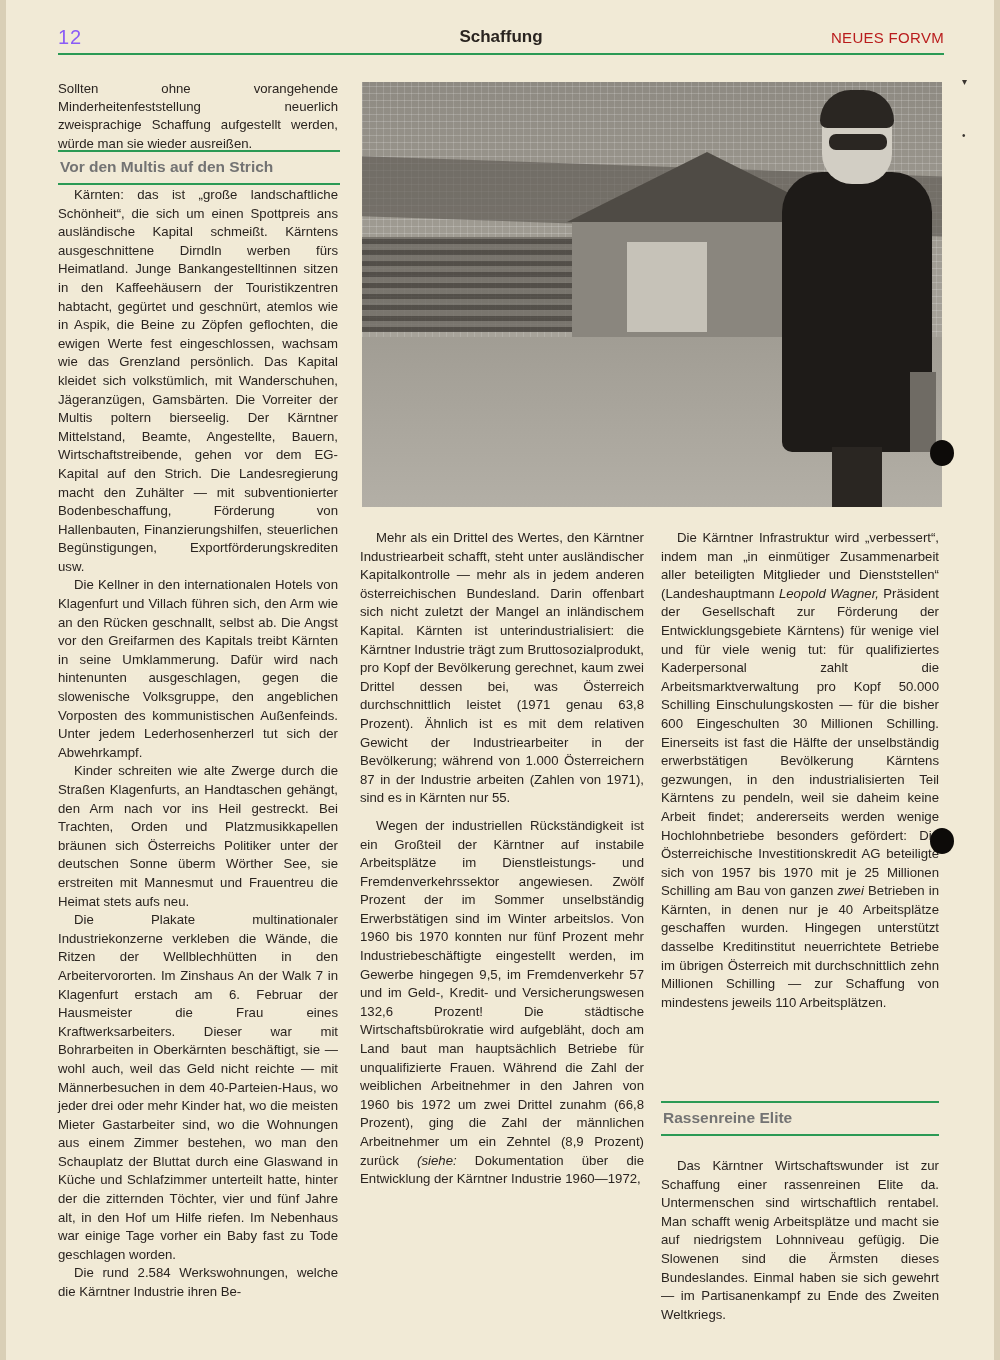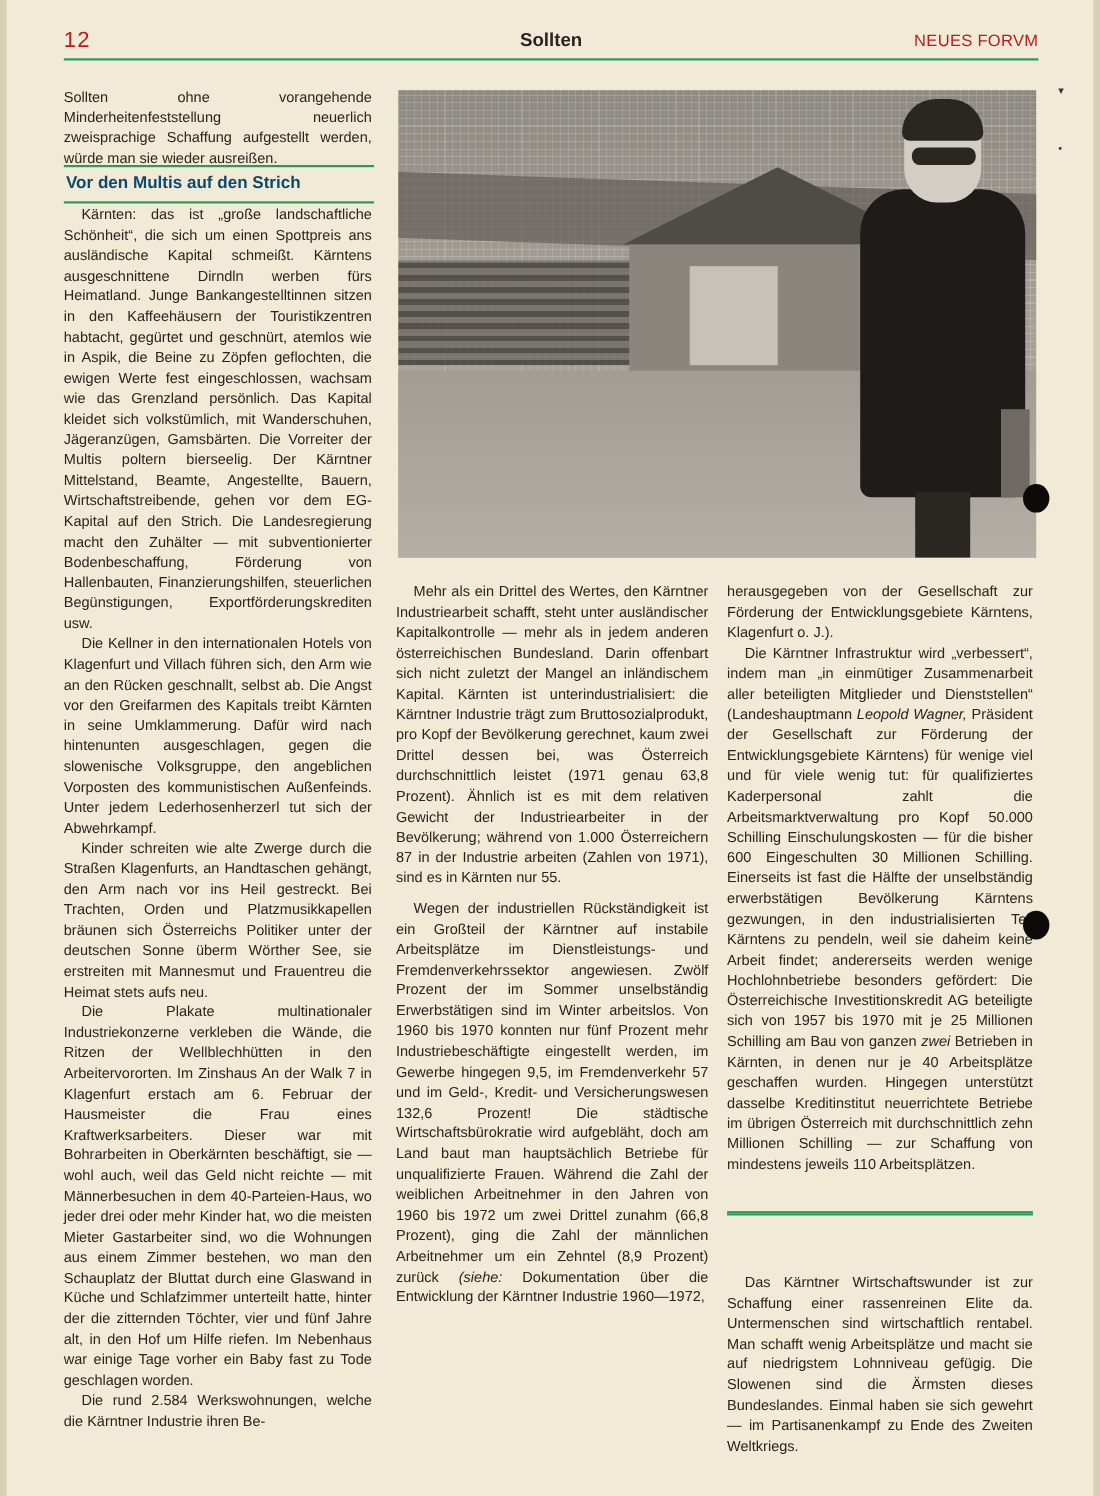--- a/index.html
+++ b/index.html
@@ -6,36 +6,36 @@
   body {
     width: 1000px; height: 1360px;
     background: #f1ead6;
     position: relative; overflow: hidden;
     font-family: "Liberation Sans", sans-serif;
     color: #2a2420;
   }
   .page-edge-left { position:absolute; left:0; top:0; width:6px; height:1360px; background:#d9cfb6; }
   .page-edge-right { position:absolute; right:0; top:0; width:6px; height:1360px; background:#d9cfb6; }
   .header { position:absolute; left:58px; top:24px; width:886px; height:28px; }
-  .page-num { position:absolute; left:0; top:2px; font-size:20px; letter-spacing:1px; color:#b91c1c; }
+  .page-num { position:absolute; left:0; top:2px; font-size:20px; letter-spacing:1px; color:#8b5cf6; }
   .section-title { position:absolute; left:0; right:0; top:3px; text-align:center; font-size:17px; font-weight:bold; color:#2a2420; }
   .magazine { position:absolute; right:0; top:5px; font-size:15px; color:#b91c1c; letter-spacing:0.3px; }
   .header-rule { position:absolute; left:58px; top:53px; width:886px; height:2px; background:#2b9a55; }
 
   .col { position:absolute; font-size:13.2px; line-height:18.6px; text-align:justify; }
   .col p { margin:0; text-indent:16px; hyphens:manual; }
   .col p.noindent { text-indent:0; }
   .col-left { left:58px; width:280px; }
   .col-mid { left:360px; width:284px; top:529px; }
   .col-right { left:661px; width:278px; top:529px; }
 
   .lead { position:absolute; left:58px; top:80px; width:280px; font-size:13.2px; line-height:18.2px; text-align:justify; }
   .heading-box { position:absolute; width:282px; }
   .heading-box .rule { height:2px; background:#2b9a55; }
-  .heading-box .h { color:#0c4a6e; font-weight:bold; font-size:15.5px; padding:6px 0 7px 2px; }
+  .heading-box .h { color:#737373; font-weight:bold; font-size:15.5px; padding:6px 0 7px 2px; }
 
   .photo {
     position:absolute; left:362px; top:82px; width:580px; height:425px;
     background:
       repeating-linear-gradient(0deg, rgba(255,255,255,0.18) 0 1px, transparent 1px 7px),
       repeating-linear-gradient(90deg, rgba(255,255,255,0.14) 0 1px, transparent 1px 7px),
       linear-gradient(180deg, #8e8a82 0%, #9d9990 30%, #a7a39a 60%, #aaa69c 100%);
     overflow:hidden;
   }
   .photo .hill { position:absolute; left:0; top:85px; width:620px; height:60px; background:#5d5953; transform:skewY(2deg); opacity:0.65; }
@@ -56,21 +56,21 @@
   em { font-style:italic; }
 </style>
 </head>
 <body>
 
 <div class="page-edge-left"></div>
 <div class="page-edge-right"></div>
 
 <div class="header">
   <span class="page-num">12</span>
-  <div class="section-title">Sollten</div>
+  <div class="section-title">Schaffung</div>
   <span class="magazine">NEUES FORVM</span>
 </div>
 <div class="header-rule"></div>
 
 <div class="lead">Sollten ohne vorangehende Minderheitenfeststellung neuerlich zweisprachige Schaffung aufgestellt werden, würde man sie wieder ausreißen.</div>
 
 <div class="heading-box" style="left:58px; top:150px;">
   <div class="rule"></div>
   <div class="h">Vor den Multis auf den Strich</div>
   <div class="rule"></div>
@@ -98,26 +98,26 @@
   <div class="legs"></div>
   <div class="bag"></div>
 </div>
 
 <div class="col col-mid">
   <p>Mehr als ein Drittel des Wertes, den Kärntner Industriearbeit schafft, steht unter ausländischer Kapitalkontrolle — mehr als in jedem anderen österreichischen Bundesland. Darin offenbart sich nicht zuletzt der Mangel an inländischem Kapital. Kärnten ist unterindustrialisiert: die Kärntner Industrie trägt zum Bruttosozialprodukt, pro Kopf der Bevölkerung gerechnet, kaum zwei Drittel dessen bei, was Österreich durchschnittlich leistet (1971 genau 63,8 Prozent). Ähnlich ist es mit dem relativen Gewicht der Industriearbeiter in der Bevölkerung; während von 1.000 Österreichern 87 in der Industrie arbeiten (Zahlen von 1971), sind es in Kärnten nur 55.</p>
   <p style="margin-top:9px;"><span>Wegen der industriellen Rückständigkeit ist ein Großteil der Kärntner auf instabile Arbeitsplätze im Dienstleistungs- und Fremdenverkehrssektor angewiesen. Zwölf Prozent der im Sommer unselbständig Erwerbstätigen sind im Winter arbeitslos. Von 1960 bis 1970 konnten nur fünf Prozent mehr Industriebeschäftigte eingestellt werden, im Gewerbe hingegen 9,5, im Fremdenverkehr 57 und im Geld-, Kredit- und Versicherungswesen 132,6 Prozent! Die städtische Wirtschaftsbürokratie wird aufgebläht, doch am Land baut man hauptsächlich Betriebe für unqualifizierte Frauen. Während die Zahl der weiblichen Arbeitnehmer in den Jahren von 1960 bis 1972 um zwei Drittel zunahm (66,8 Prozent), ging die Zahl der männlichen Arbeitnehmer um ein Zehntel (8,9 Prozent) zurück </span><em>(siehe:</em><span> Dokumentation über die Entwicklung der Kärntner Industrie 1960—1972,</span></p>
 </div>
 
 <div class="col col-right">
-  <p class="noindent">herausgegeben von der Gesellschaft zur Förderung der Entwicklungsgebiete Kärntens, Klagenfurt o. J.).</p>
   <p><span>Die Kärntner Infrastruktur wird „verbessert“, indem man „in einmütiger Zusammenarbeit aller beteiligten Mitglieder und Dienststellen“ (Landeshauptmann </span><em>Leopold Wagner,</em><span> Präsident der Gesellschaft zur Förderung der Entwicklungsgebiete Kärntens) für wenige viel und für viele wenig tut: für qualifiziertes Kaderpersonal zahlt die Arbeitsmarktverwaltung pro Kopf 50.000 Schilling Einschulungskosten — für die bisher 600 Eingeschulten 30 Millionen Schilling. Einerseits ist fast die Hälfte der unselbständig erwerbstätigen Bevölkerung Kärntens gezwungen, in den industrialisierten Teil Kärntens zu pendeln, weil sie daheim keine Arbeit findet; andererseits werden wenige Hochlohnbetriebe besonders gefördert: Die Österreichische Investitionskredit AG beteiligte sich von 1957 bis 1970 mit je 25 Millionen Schilling am Bau von ganzen </span><em>zwei</em><span> Betrieben in Kärnten, in denen nur je 40 Arbeitsplätze geschaffen wurden. Hingegen unterstützt dasselbe Kreditinstitut neuerrichtete Betriebe im übrigen Österreich mit durchschnittlich zehn Millionen Schilling — zur Schaffung von mindestens jeweils 110 Arbeitsplätzen.</span></p>
 </div>
 
 <div class="heading-box" style="left:661px; top:1101px; width:278px;">
   <div class="rule"></div>
+  <div class="h">Rassenreine Elite</div>
   <div class="rule"></div>
 </div>
 
 <div class="col col-right" style="top:1145px;margin-top:12px;">
   <p>Das Kärntner Wirtschaftswunder ist zur Schaffung einer rassenreinen Elite da. Untermenschen sind wirtschaftlich rentabel. Man schafft wenig Arbeitsplätze und macht sie auf niedrigstem Lohnniveau gefügig. Die Slowenen sind die Ärmsten dieses Bundeslandes. Einmal haben sie sich gewehrt — im Partisanenkampf zu Ende des Zweiten Weltkriegs.</p>
 </div>
 
 <div class="punch-hole" style="left:930px; top:440px;"></div>
 <div class="punch-hole" style="left:930px; top:828px;"></div>
 <div class="mark" style="left:962px; top:76px;">▾</div>

